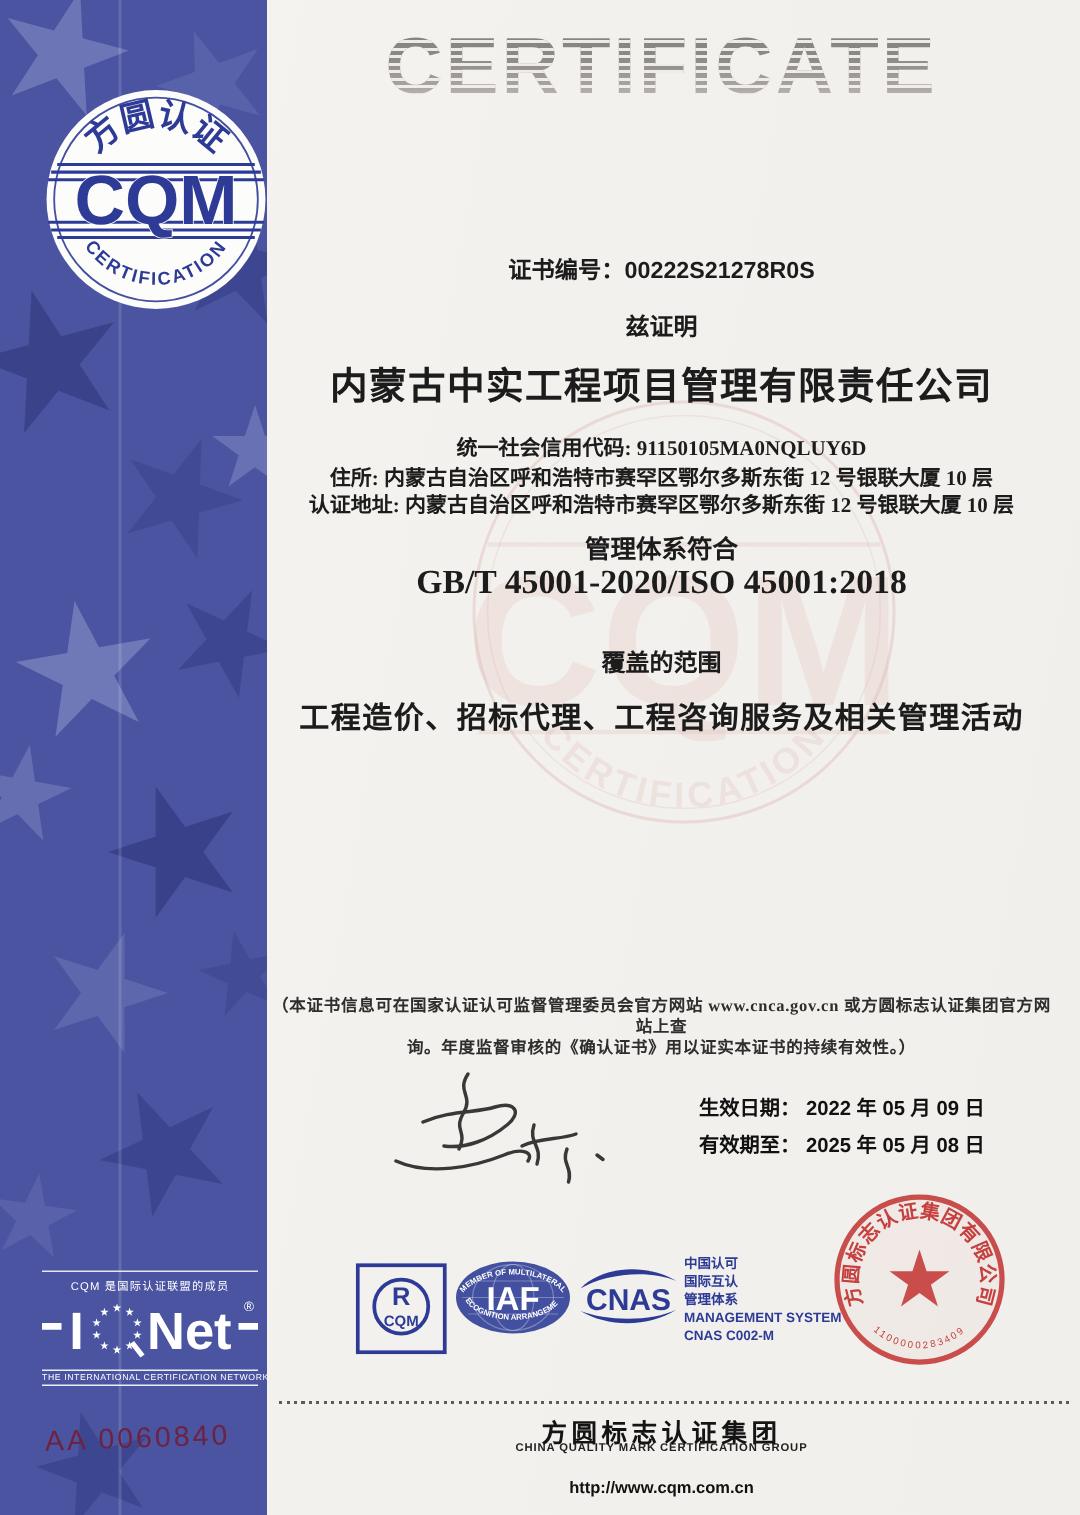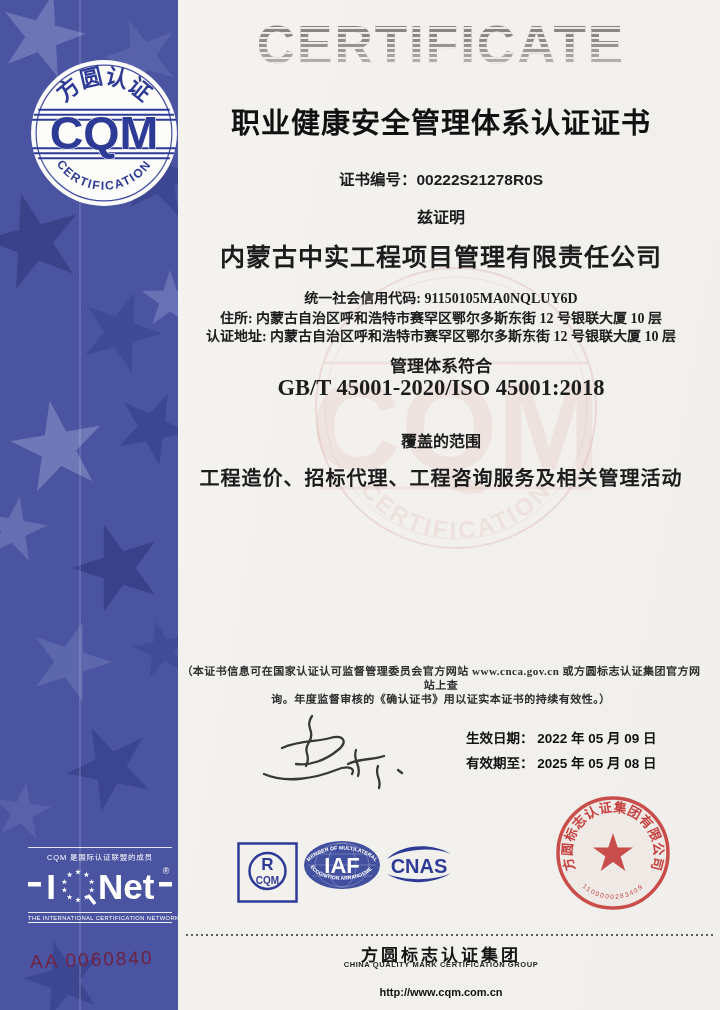--- a/index.html
+++ b/index.html
@@ -126,21 +126,20 @@
     <text x="161" y="212" text-anchor="middle" font-family="Liberation Sans,sans-serif" font-size="124" font-weight="bold" fill="rgba(205,138,131,0.28)">CQM</text>
     <defs>
         <path id="wmBot" d="M58,222 A120,120 0 0 0 264,222"></path>
       </defs>
     <text font-family="Liberation Sans,sans-serif" font-size="24" font-weight="bold" fill="rgba(205,138,131,0.3)" letter-spacing="3">
       <textPath href="#wmBot" startOffset="50%" text-anchor="middle">CERTIFICATION</textPath>
     </text>
   </svg>
 
   <div class="cx cert-heading">CERTIFICATE</div>
-  <div class="cx title">职业健康安全管理体系认证证书</div>
   <div class="cx cert-no">
     <span>证书编号：</span><span>00222S21278R0S</span>
   </div>
   <div class="cx declare">兹证明</div>
   <div class="cx company">内蒙古中实工程项目管理有限责任公司</div>
   <div class="cx credit">统一社会信用代码: 91150105MA0NQLUY6D</div>
   <div class="cx addr1">住所: 内蒙古自治区呼和浩特市赛罕区鄂尔多斯东街 12 号银联大厦 10 层</div>
   <div class="cx addr2">认证地址: 内蒙古自治区呼和浩特市赛罕区鄂尔多斯东街 12 号银联大厦 10 层</div>
   <div class="cx conform">管理体系符合</div>
   <div class="cx standard">GB/T 45001-2020/ISO 45001:2018</div>
@@ -221,20 +220,27 @@
       <textPath href="#iafBot" startOffset="50%" text-anchor="middle">RECOGNITION ARRANGEMENT</textPath>
     </text>
   </svg>
 
   <svg class="abs" style="left:385px;top:843px;" width="68" height="42" viewBox="0 0 68 42">
     <path d="M2,16 C16,1 46,-1 66,11 C48,3 18,6 2,16 Z" fill="#2e3b96"></path>
     <path d="M2,31 C20,42 48,42 66,30 C50,38 20,38 2,31 Z" fill="#2e3b96"></path>
     <text x="34" y="30" text-anchor="middle" font-family="Liberation Sans,sans-serif" font-size="20" font-weight="bold" fill="#2e3b96">CNAS</text>
   </svg>
 
+  <div class="cnas-text">
+    <div>中国认可</div>
+    <div>国际互认</div>
+    <div>管理体系</div>
+    <div class="en">MANAGEMENT SYSTEM</div>
+    <div class="en">CNAS C002-M</div>
+  </div>
 
   <svg class="abs" style="left:551px;top:791px;" width="124" height="124" viewBox="0 0 124 124">
     <circle cx="62" cy="62" r="55" fill="rgba(200,64,62,0.04)" stroke="#c5403e" stroke-width="3.5" opacity="0.92"></circle>
     <defs>
       <path id="sealTop" d="M23.5,76 A41,41 0 1 1 100.5,76"></path>
       <path id="sealNum" d="M22.2,85 A46,46 0 0 0 101.8,85"></path>
     </defs>
     <text font-family="Liberation Serif,serif" font-size="13" font-weight="bold" fill="#c5403e" letter-spacing="0.5">
       <textPath href="#sealTop" startOffset="50%" text-anchor="middle">方圆标志认证集团有限公司</textPath>
     </text>

